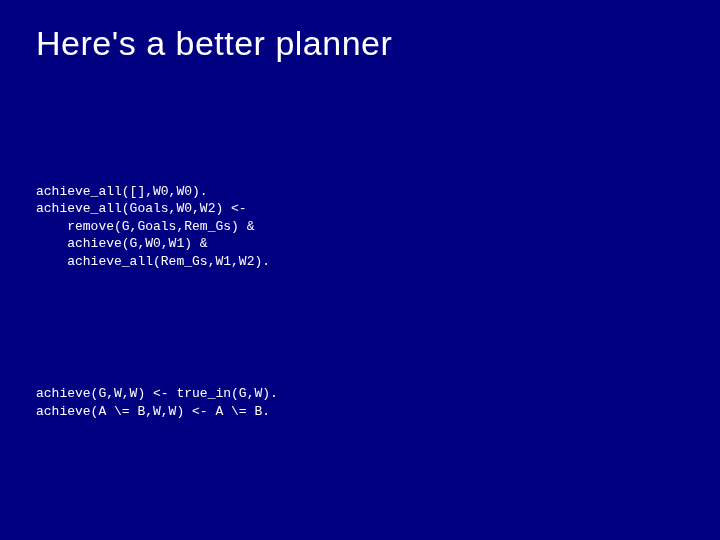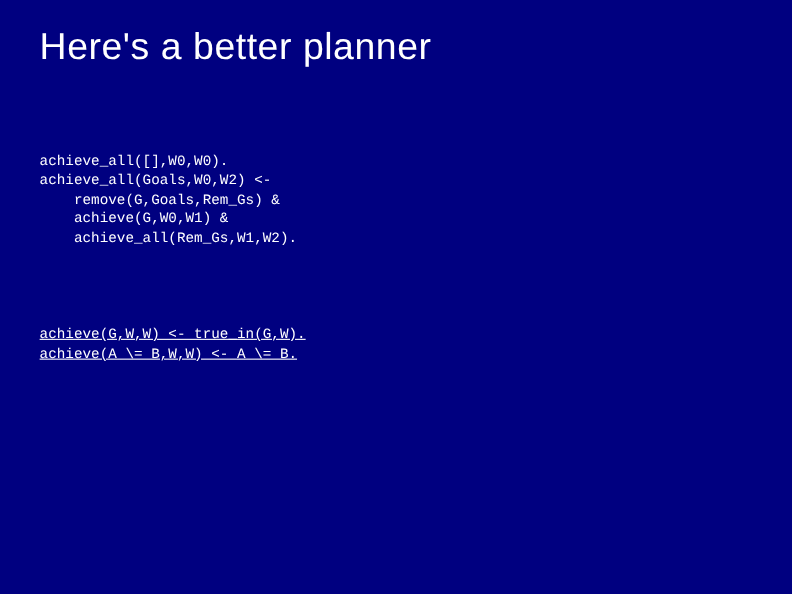--- a/index.html
+++ b/index.html
@@ -25,24 +25,24 @@
     letter-spacing: 0.5px;
   }
   .code-area {
     font-family: "Courier New", Courier, monospace;
     font-size: 13px;
     line-height: 1.35;
     white-space: pre;
   }
   .block {
     margin-bottom: 17px;
+    margin-top: 45px;
   }
   .row {
     display: flex;
-    text-decoration: underline;
   }
   .left {
     width: 340px;
     flex: 0 0 340px;
   }
   .right {
     flex: 1;
   }
 </style>
 </head>

